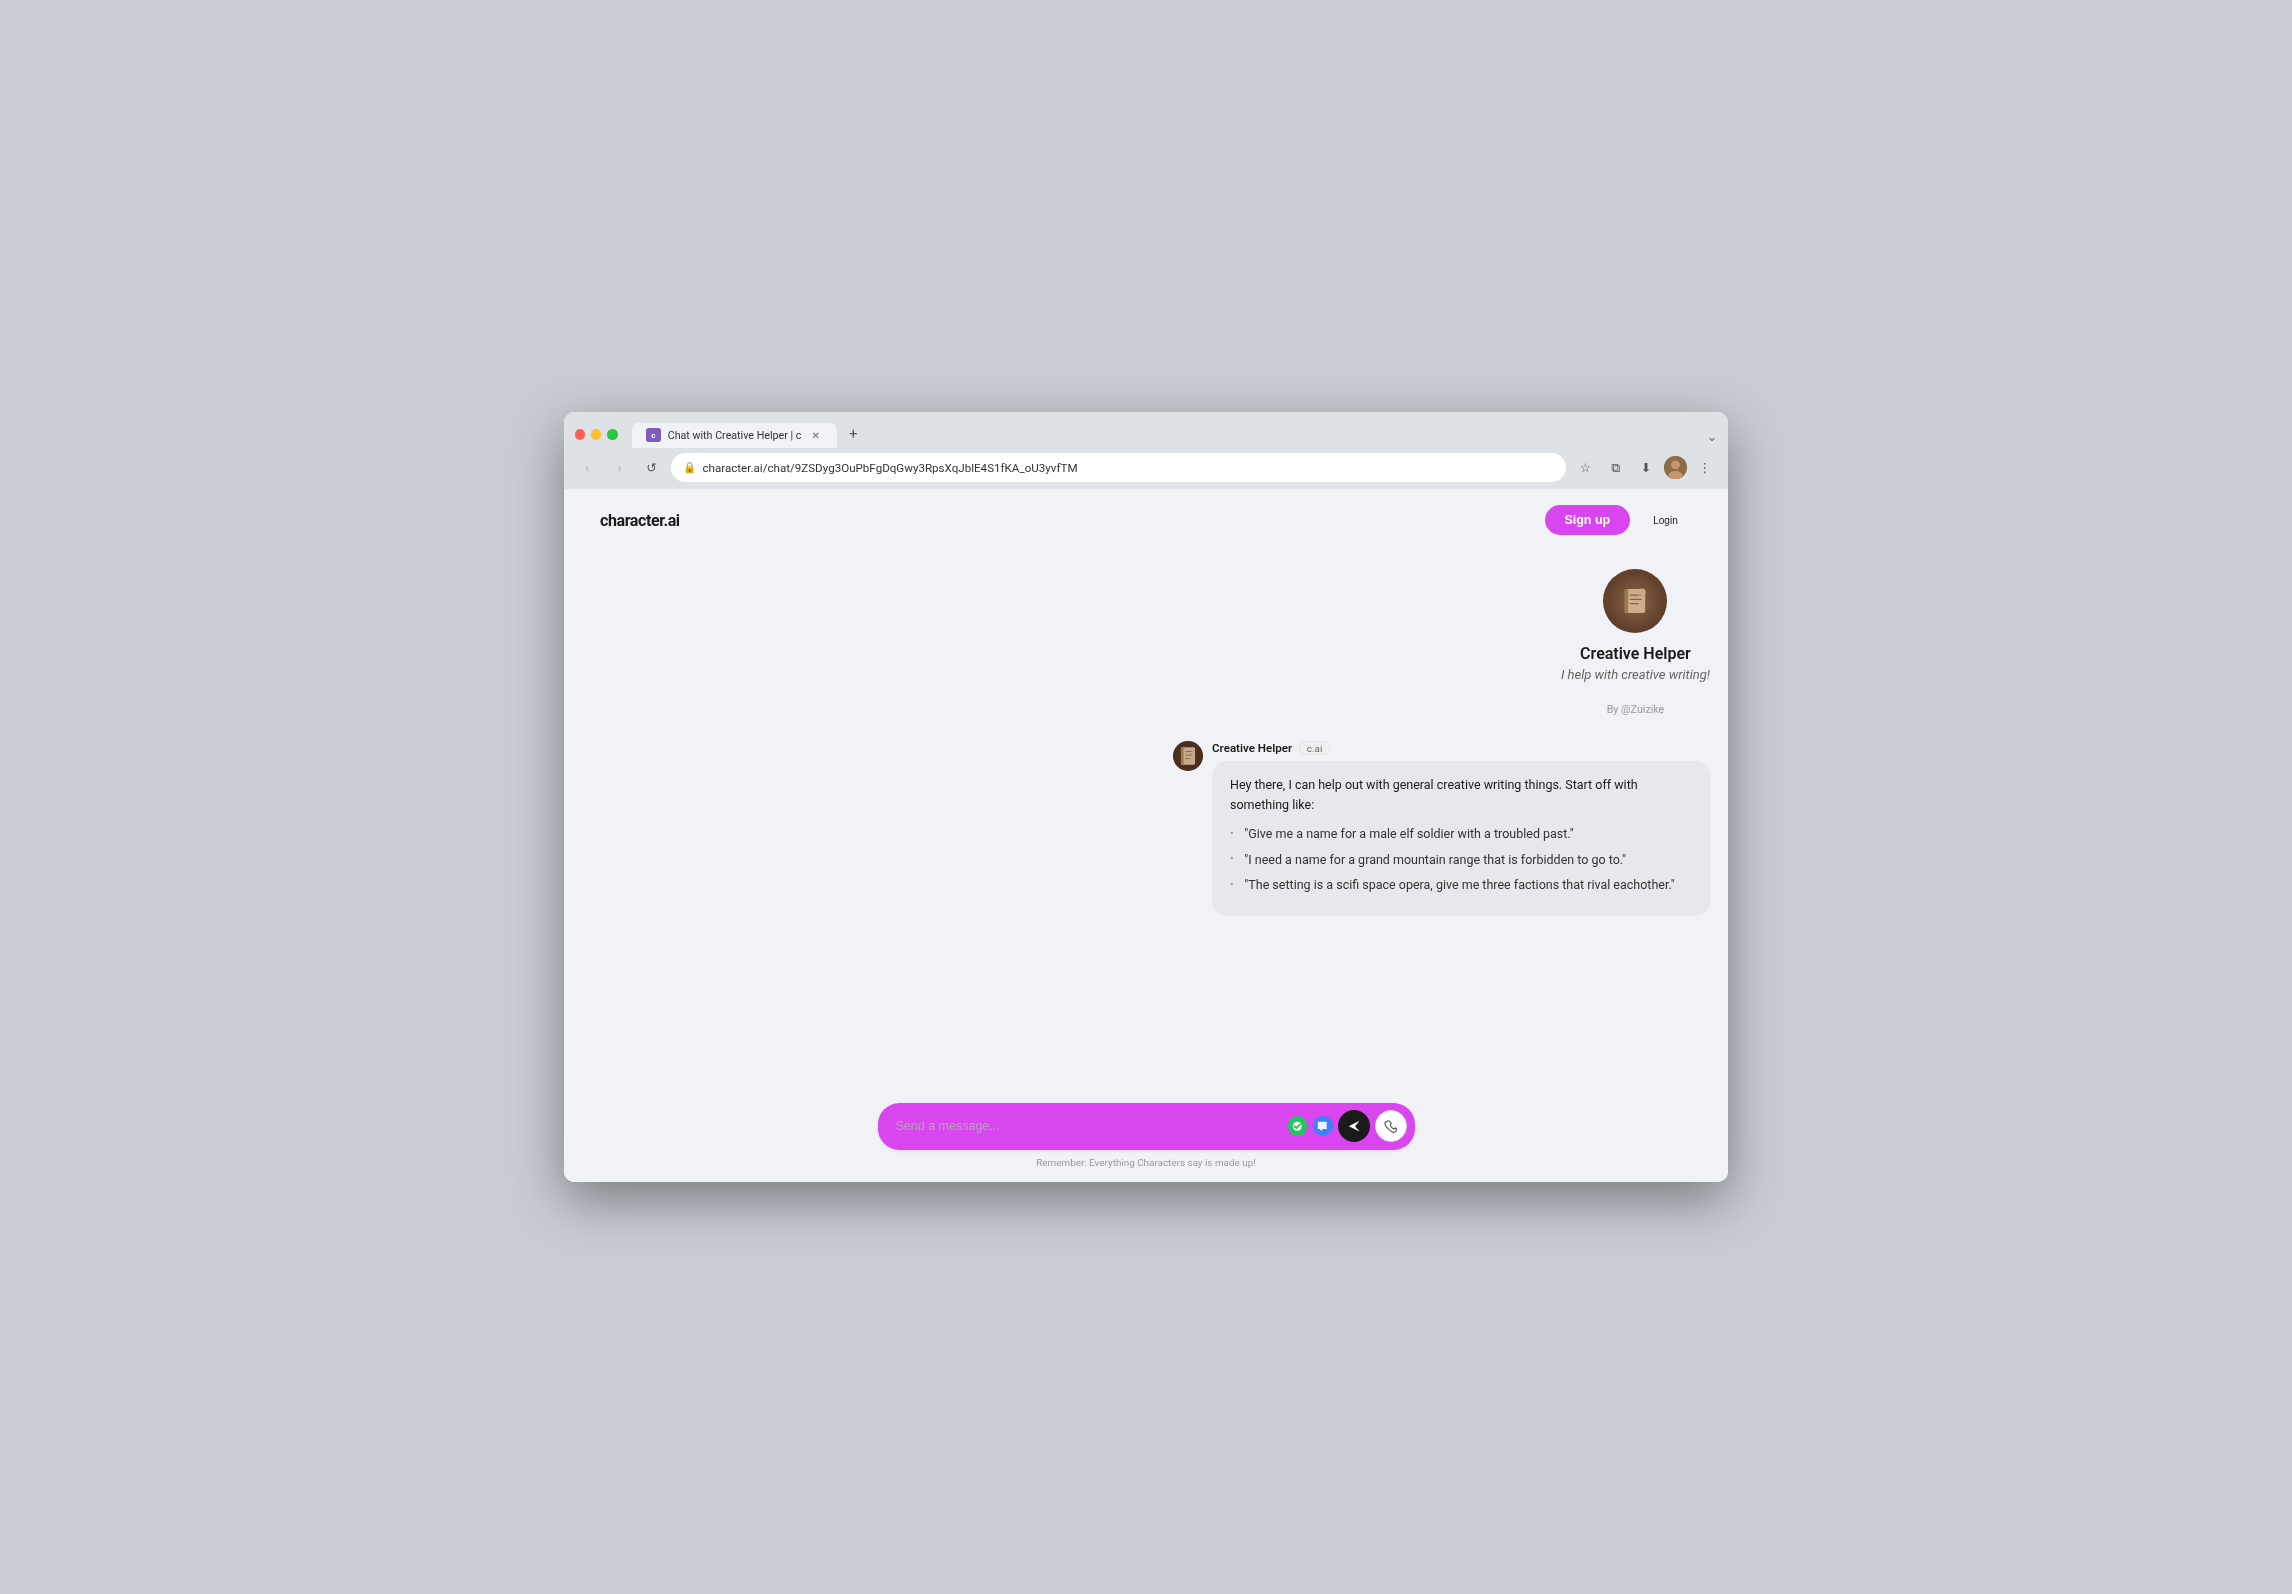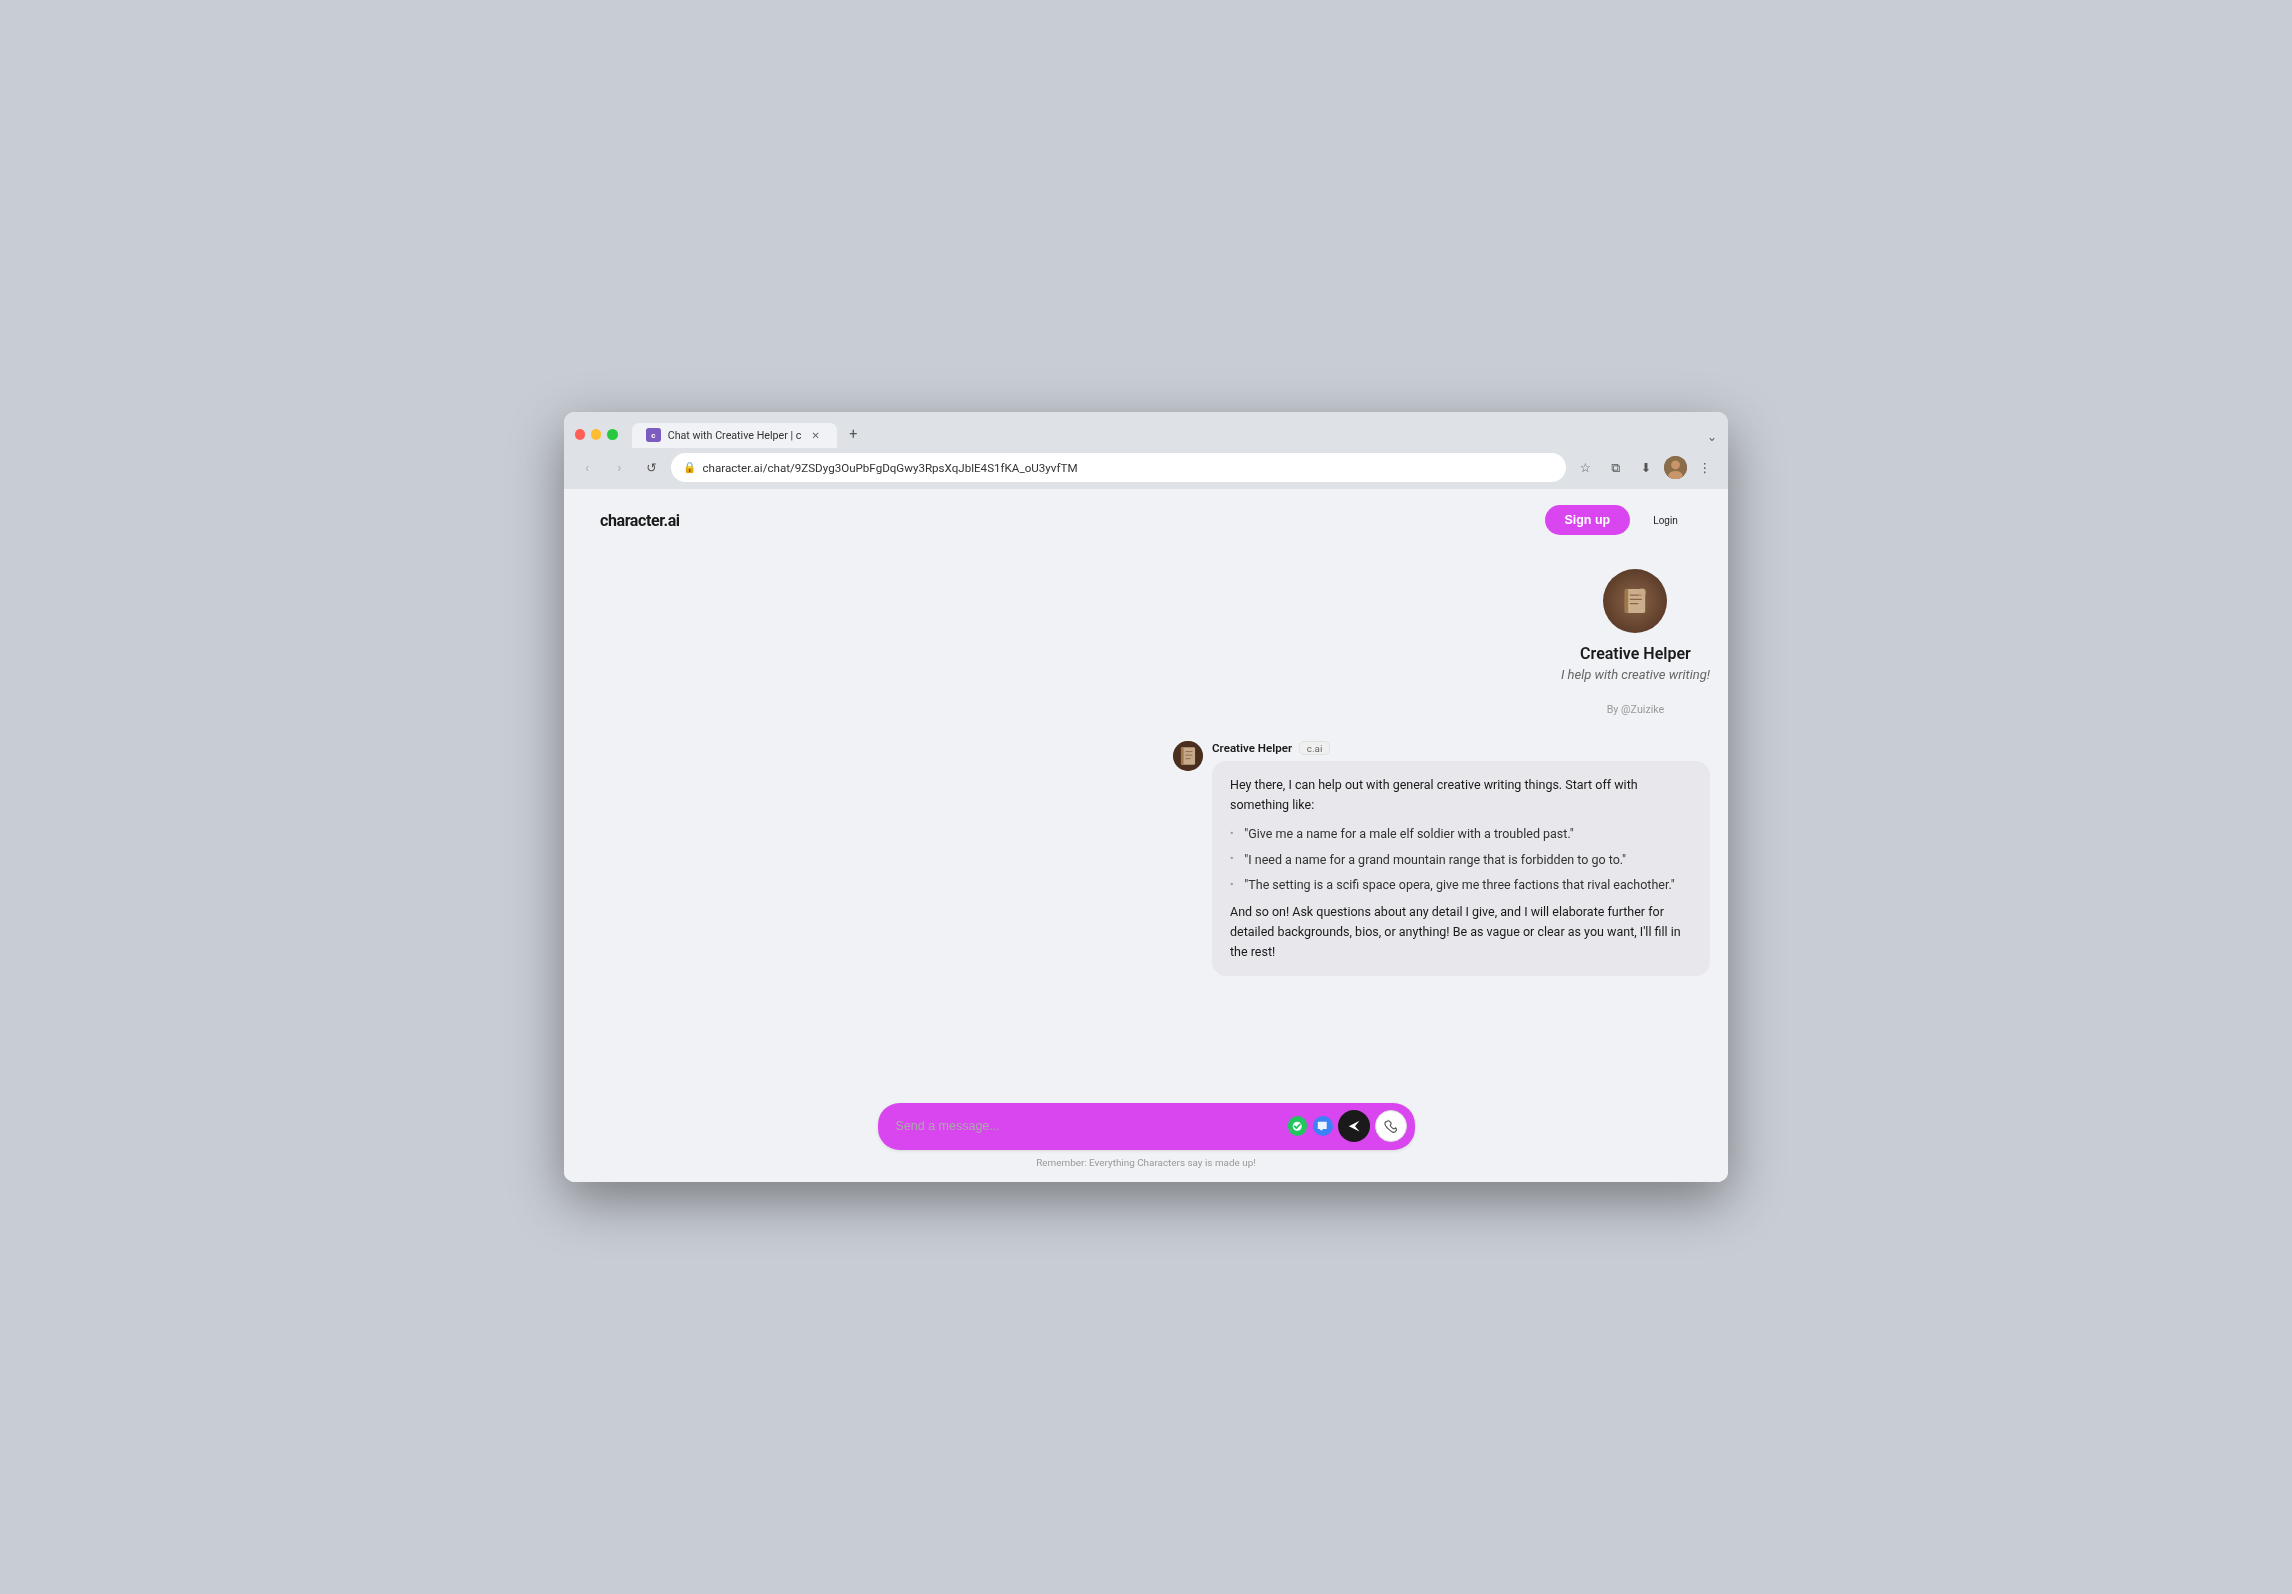--- a/index.html
+++ b/index.html
@@ -615,21 +615,20 @@
               <span class="message-sender">Creative Helper</span>
               <span class="message-badge">c.ai</span>
             </div>
             <div class="message-bubble">
               <p>Hey there, I can help out with general creative writing things. Start off with something like:</p>
               <ul>
                 <li>"Give me a name for a male elf soldier with a troubled past."</li>
                 <li>"I need a name for a grand mountain range that is forbidden to go to."</li>
                 <li>"The setting is a scifi space opera, give me three factions that rival eachother."</li>
               </ul>
-              <p>And so on! Ask questions about any detail I give, and I will elaborate further for detailed backgrounds, bios, or anything! Be as vague or clear as you want, I'll fill in the rest!</p>
             </div>
           </div>
         </div>
       </div>
     </div>
 
     <div class="input-area">
       <div class="input-row">
         <input type="text" class="message-input" placeholder="Send a message..." style="">
         <div class="input-icons">

